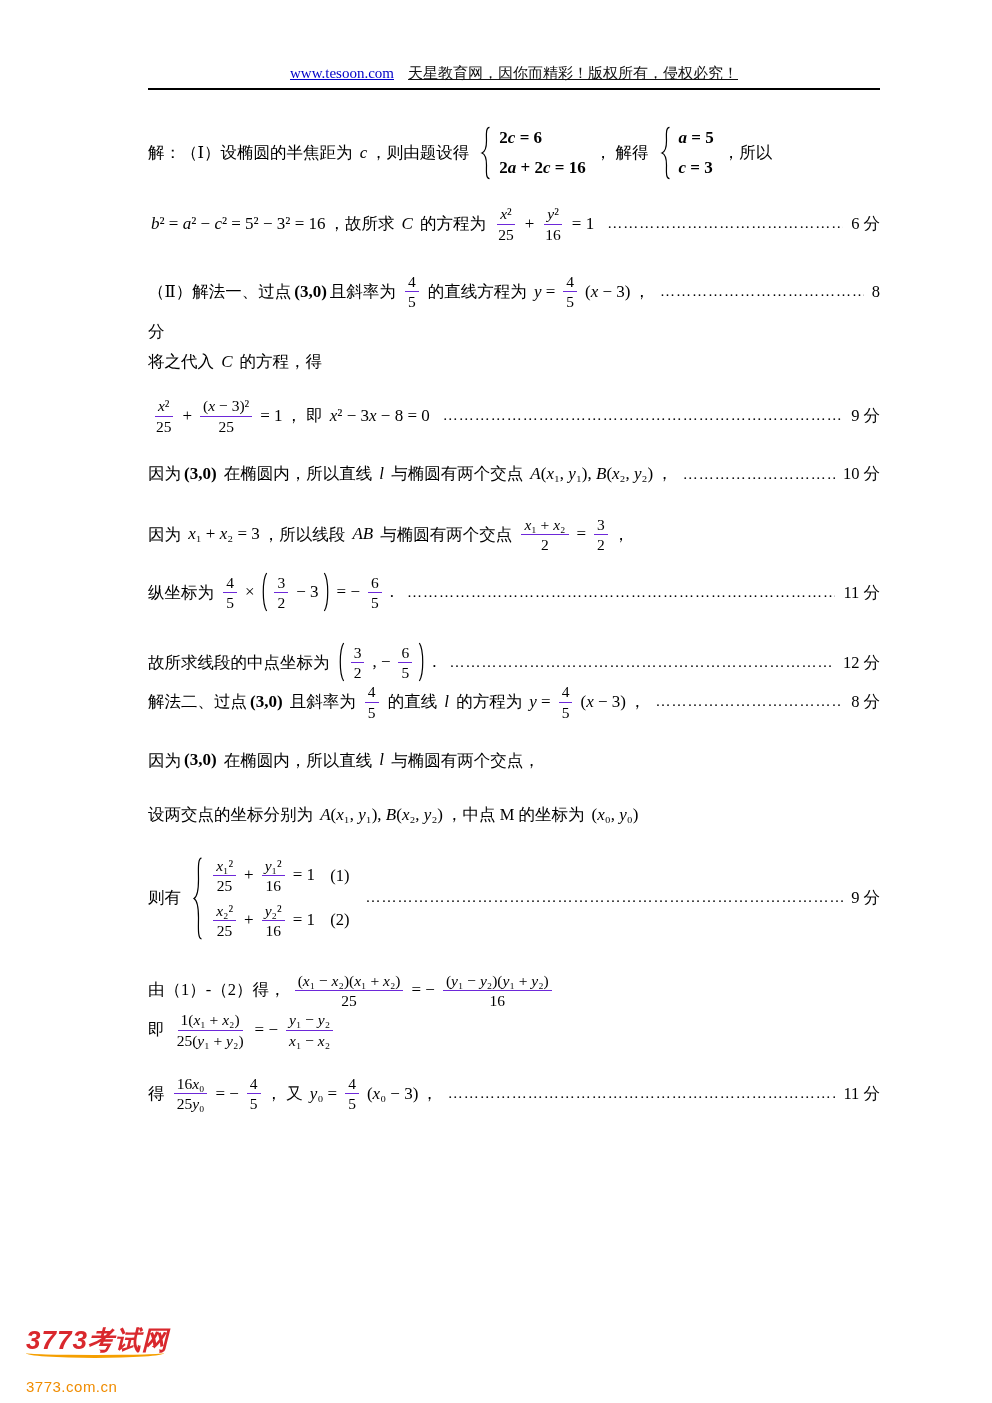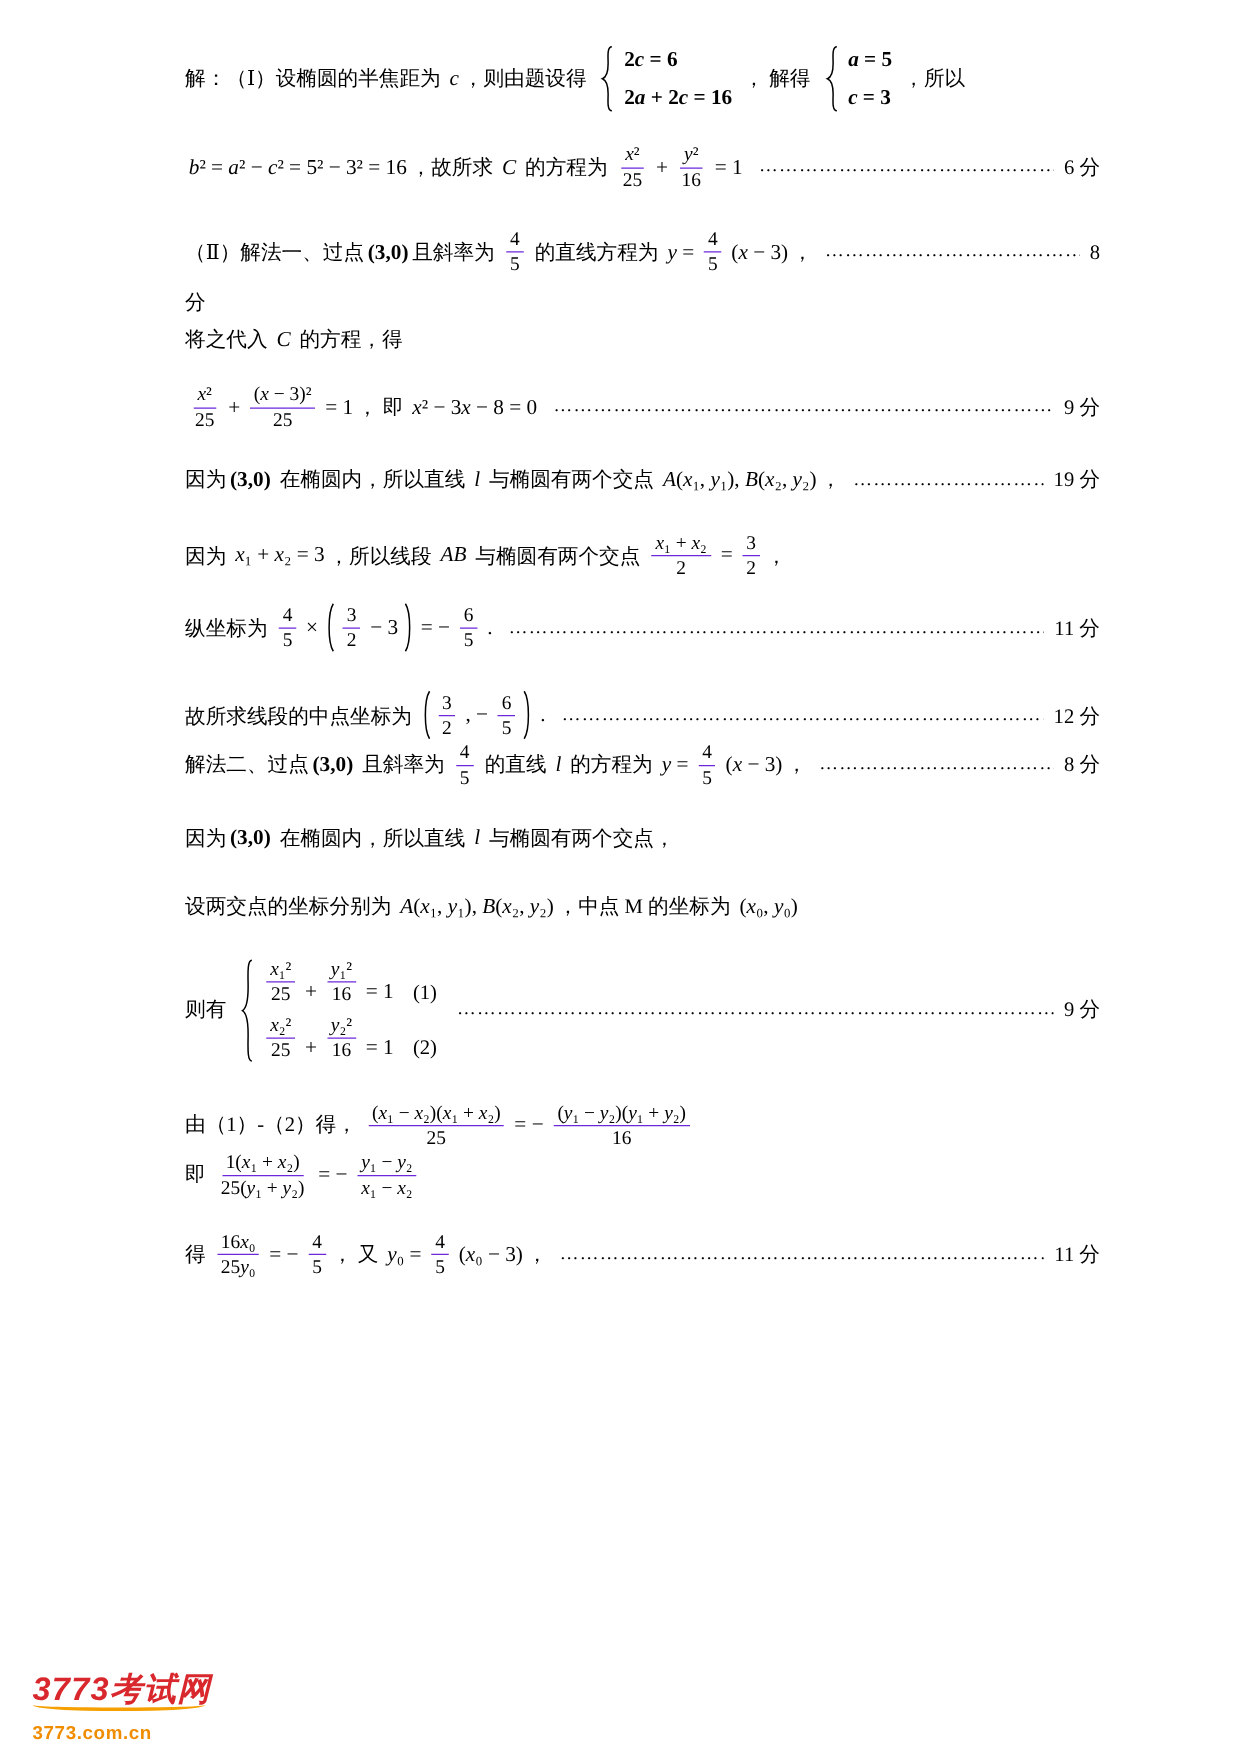--- a/index.html
+++ b/index.html
@@ -47,38 +47,42 @@
   .fn{border-bottom:1px solid #6d28d9;padding:0 3px}
   .fd{padding:0 3px}
 
   .pgroup{display:inline-flex;align-items:stretch;margin:0 2px}
   .pg-c{display:inline-flex;align-items:center;padding:0 1px}
   .pgroup>svg{width:9px;display:block}
 
   .cases{display:inline-flex;align-items:stretch;margin:0 6px}
   .cases>svg{width:12px;display:block}
   .cs-col{display:inline-flex;flex-direction:column;justify-content:center;row-gap:5px;padding-left:5px}
-  .cs-row{display:inline-flex;align-items:flex-end}
+  .cs-row{display:inline-flex;align-items:center}
 
   .leader{overflow:hidden;white-space:nowrap;font-size:15px;letter-spacing:1px;margin:0 8px 0 10px;color:#000}
 
   
   .footer{position:absolute;left:0;right:0;bottom:92px;text-align:center;font-size:14.5px}
 
   
   .logo{position:absolute;left:26px;bottom:8px;font-family:"Liberation Sans",sans-serif}
   .logo-main{color:#d9282d;font-weight:bold;font-style:italic;font-size:26px;letter-spacing:1px;line-height:1.1}
   .logo-swoosh{width:138px;height:6px;border-bottom:3px solid #f59f00;border-radius:0 0 60% 60%/0 0 100% 100%;margin-top:-3px}
-  .logo-sub{color:#f08c00;font-weight:bold;font-size:15px;margin-top:9px;letter-spacing:.5px}
+  .logo-sub{color:#f08c00;font-weight:normal;font-size:15px;margin-top:20px;letter-spacing:.5px}
 </style>
 </head>
 <body>
 
 <div class="page">
 
+  <div class="header">
+    <div class="header-text"><a class="header-link">www.tesoon.com</a><span class="header-slogan">天星教育网，因你而精彩！版权所有，侵权必究！</span></div>
+    <div class="header-rule"></div>
+  </div>
 
   <div class="content">
       <div class="line">
         <span class="zh">解：（Ⅰ）设椭圆的半焦距为 </span>
         <span class="m"><span class="var">c</span></span>
         <span class="zh">，则由题设得 </span>
         <span class="cases">
           <svg viewBox="0 0 12 40" preserveAspectRatio="none" style="height: 54px;">
             <path d="M10.5 1 C6.5 1 7.5 7 7.5 11 C7.5 16 6.5 19 3 20 C6.5 21 7.5 24 7.5 29 C7.5 33 6.5 39 10.5 39" fill="none" stroke="#000" stroke-width="1.2" vector-effect="non-scaling-stroke"></path>
           </svg>
@@ -170,21 +174,21 @@
       </div>
       <div class="line">
         <span class="zh">因为</span>
         <span class="m mbold"><span>(3,0)</span></span>
         <span class="zh"> 在椭圆内，所以直线 </span>
         <span class="m"><span class="var">l</span></span>
         <span class="zh"> 与椭圆有两个交点 </span>
         <span class="m"><span class="var">A</span><span>(</span><span class="var">x</span><span>₁, </span><span class="var">y</span><span>₁), </span><span class="var">B</span><span>(</span><span class="var">x</span><span>₂, </span><span class="var">y</span><span>₂)</span></span>
         <span class="zh">，</span>
         <span class="leader">………………………………………………………………………………………………………………………………………………………………………………………………………………………………………………………………………………………………………………………………</span>
-        <span class="zh">19 分</span>
+        <span class="zh">10 分</span>
       </div>
       <div class="line">
         <span class="zh">因为 </span>
         <span class="m"><span class="var">x</span><span>₁ + </span><span class="var">x</span><span>₂ = 3</span></span>
         <span class="zh">，所以线段 </span>
         <span class="m"><span class="var">AB</span></span>
         <span class="zh"> 与椭圆有两个交点 </span>
         <span class="frac">
           <span class="fn"><span class="m"><span class="var">x</span><span>₁ + </span><span class="var">x</span><span>₂</span></span></span>
           <span class="fd"><span class="m"><span>2</span></span></span>

